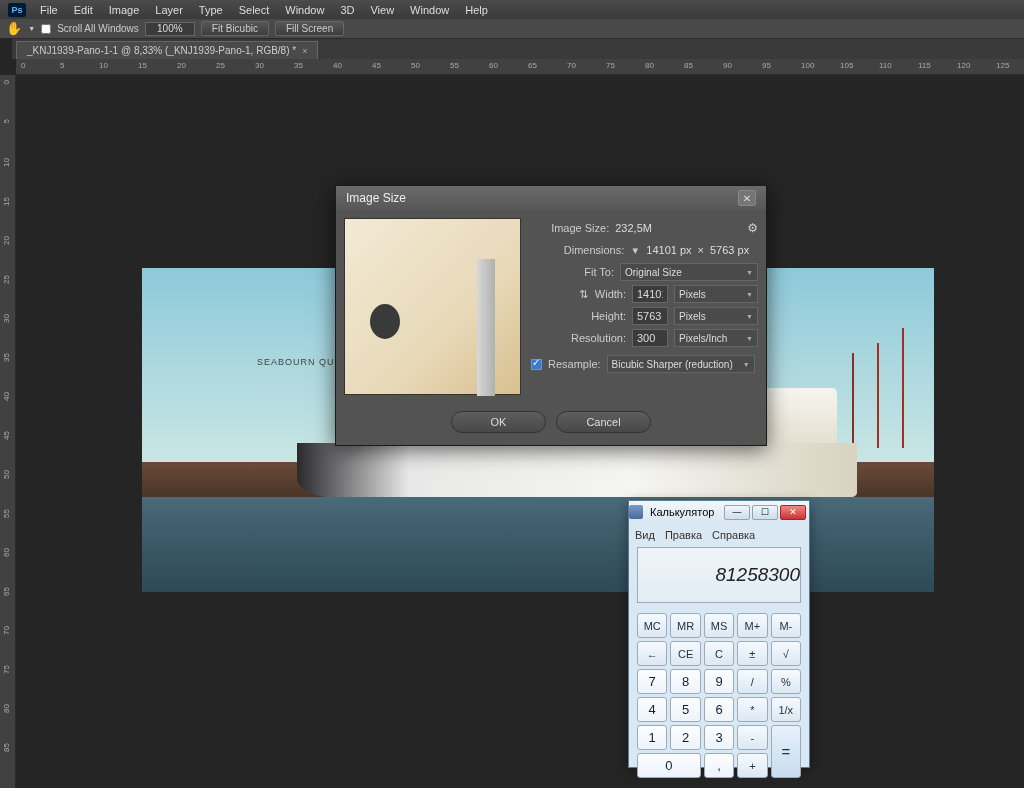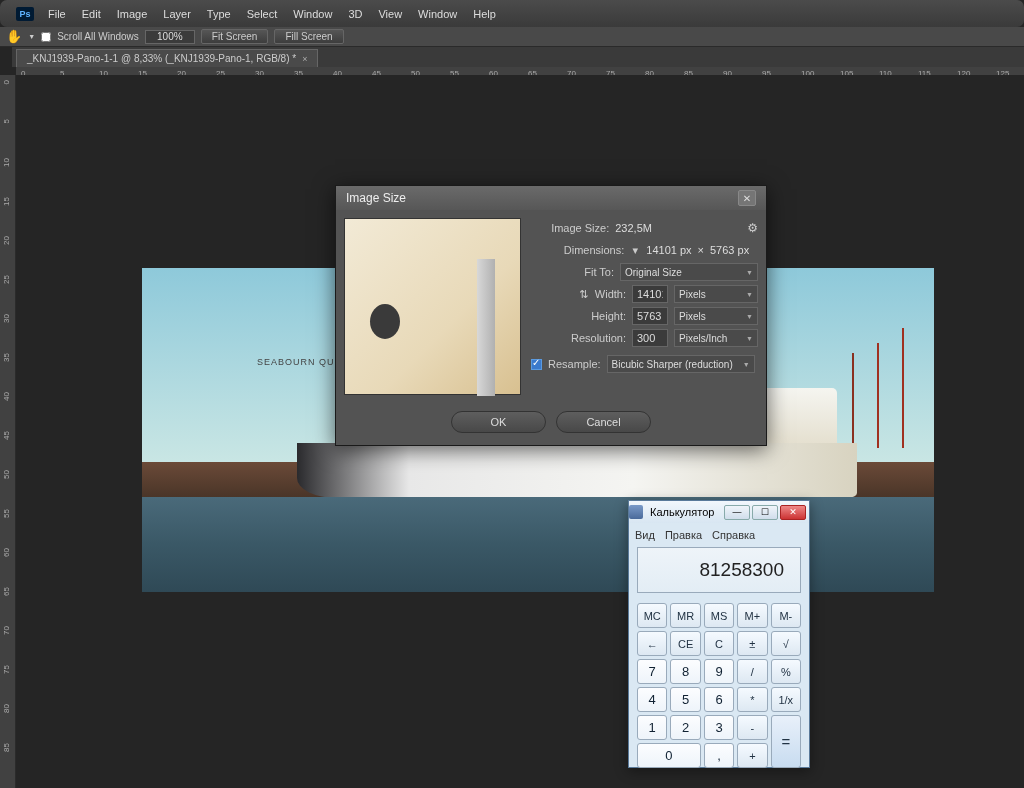--- a/index.html
+++ b/index.html
@@ -1,19 +1,19 @@
 <!DOCTYPE html>
 <html><head>
 <meta charset="utf-8">
 <style>
   * { box-sizing: border-box; margin: 0; padding: 0; font-family: "Segoe UI", Tahoma, sans-serif; }
   body { width: 1024px; height: 788px; background: #252525; overflow: hidden; position: relative; }
 
   
-  .menubar { height: 27px; background: linear-gradient(#4b4b4b,#3a3a3a); display:flex; align-items:center; font-size:11px; color:#ddd; padding-left:16px;border-radius:7px; }
+  .menubar { height: 19px; background: linear-gradient(#4b4b4b,#3a3a3a); display:flex; align-items:center; font-size:11px; color:#ddd; padding-left:8px; }
   .ps-logo { width:18px; height:14px; background:#001a33; color:#5fb3ff; font-weight:bold; font-size:9px; display:flex; align-items:center; justify-content:center; border-radius:2px; margin-right:6px; }
   .menu-item { padding:0 8px; cursor:default; }
 
   
   .optionsbar { height:20px; background:#494949; border-bottom:1px solid #2a2a2a; display:flex; align-items:center; font-size:10px; color:#ccc; padding-left:6px; gap:6px;}
   .hand-icon { font-size:13px; }
   .opt-cb { width:10px;height:10px;}
   .zoom-box { width:50px; height:14px; background:#3b3b3b; border:1px solid #666; color:#ddd; text-align:center; line-height:12px;}
   .fit-btn { padding:1px 10px; background:linear-gradient(#565656,#3d3d3d); border:1px solid #666; border-radius:2px;}
 
@@ -66,21 +66,21 @@
   .cb::after { content:"✓"; position:absolute; top:-3px; left:0; font-size:10px; color:#fff;}
 
   
   .calc { position:absolute; left:628px; top:500px; width:182px; height:268px; background:#dae8f3; border:1px solid #5a7a9a; box-shadow:0 3px 12px rgba(0,0,0,0.4);}
   .calc-title { height:22px; background:linear-gradient(#f2f7fc,#d8e6f2); display:flex; align-items:center; padding:0 3px 0 0; font-size:11px; gap:7px;}
   .calc-title .ico { width:14px; height:14px; background:linear-gradient(#7a9ac8,#4a6a9a); border-radius:2px;}
   .winbtns { margin-left:auto; display:flex; gap:2px;}
   .winbtn { width:26px; height:15px; border:1px solid #8aa; border-radius:2px; font-size:9px; display:flex; align-items:center; justify-content:center; background:linear-gradient(#f0f5fa,#d0ddeb);}
   .winbtn.cl { background:linear-gradient(#e88,#c33); color:#fff; border-color:#a22;}
   .calc-menu { height:18px; padding:0 6px; font-size:11px; display:flex; gap:10px; color:#333; align-items:flex-end;}
-  .calc-disp { margin:6px 8px; height:46px; background:linear-gradient(#eef4f9,#e3edf5); border:1px solid #9ab; display:flex; align-items:center; justify-content:flex-end; padding:0 16px; font-size:19px; color:#222;}
+  .calc-disp { margin:6px 8px; height:56px; background:linear-gradient(#eef4f9,#e3edf5); border:1px solid #9ab; display:flex; align-items:center; justify-content:flex-end; padding:0 0; font-size:19px; color:#222;font-style:italic;}
   .calc-grid { display:grid; grid-template-columns:repeat(5,1fr); gap:3px; padding:4px 8px 8px;}
   .cbtn { height:25px; border:1px solid #9ab; border-radius:3px; background:linear-gradient(#f5faff,#dde8f2); font-size:11px; display:flex; align-items:center; justify-content:center; color:#234;}
   .cbtn.num { background:linear-gradient(#fcfdff,#eef4fa); font-size:13px; color:#123;}
   .cbtn.eq { grid-row:span 2; height:53px; background:linear-gradient(#e8f0fa,#c8dcf0); font-size:15px;}
   .cbtn.zero { grid-column:span 2;}
 </style>
 </head>
 <body>
 
 <div class="menubar">
@@ -97,21 +97,21 @@
   <div class="menu-item">Window</div>
   <div class="menu-item">Help</div>
 </div>
 
 <div class="optionsbar">
   <span class="hand-icon">✋</span>
   <span style="font-size:7px;">▼</span>
   <input type="checkbox" class="opt-cb" style="">
   <span>Scroll All Windows</span>
   <div class="zoom-box">100%</div>
-  <div class="fit-btn">Fit Screen</div>
+  <div class="fit-btn">Fit Bicubic</div>
   <div class="fit-btn">Fill Screen</div>
 </div>
 
 <div class="tabbar">
   <div class="doctab">
     <span>_KNJ1939-Pano-1-1 @ 8,33% (_KNJ1939-Pano-1, RGB/8) *</span>
     <span class="x">×</span>
   </div>
 </div>
 

